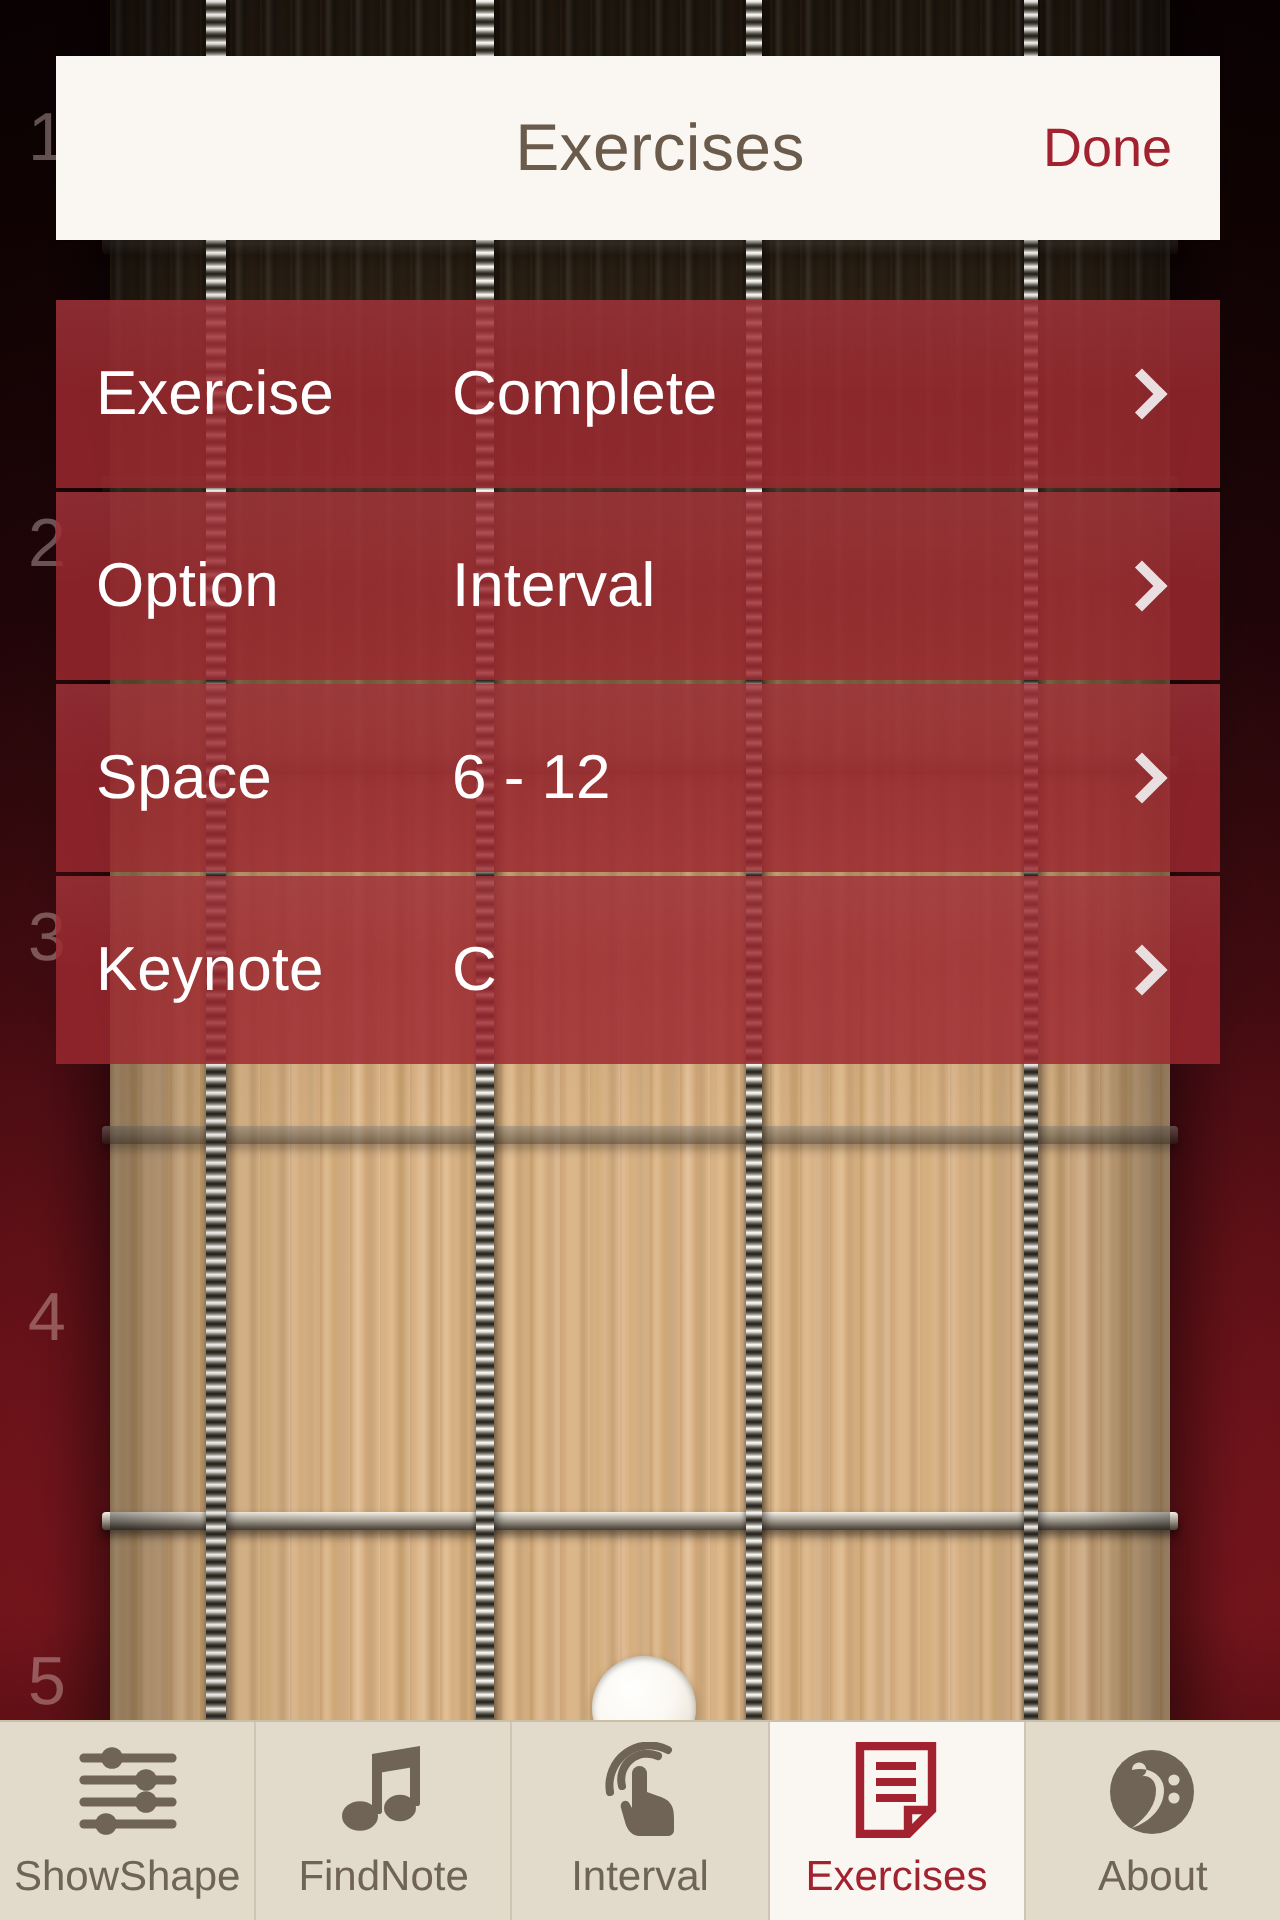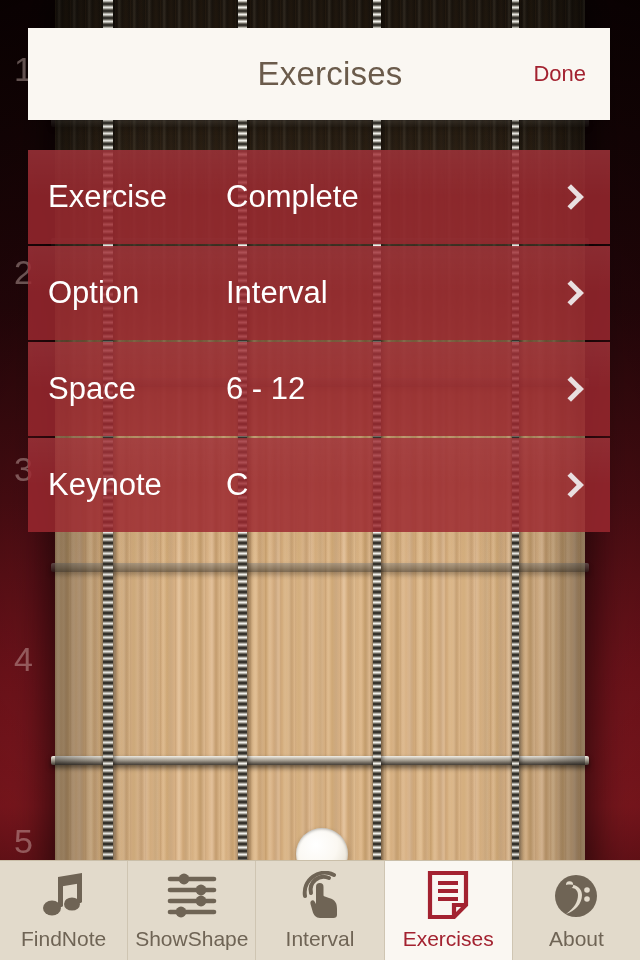--- a/index.html
+++ b/index.html
@@ -116,21 +116,21 @@
     display:flex; align-items:center;
     box-shadow:0 1px 0 rgba(0,0,0,.10);
   }
   .panel-title{
     position:absolute; left:0; right:0; text-align:center;
     font-size:33px; color:#6b5b4b; letter-spacing:.2px;
     padding-left:22px;
   }
   .done-btn{
     position:absolute; right:24px;
-    font-size:22px; color:#a32230; cursor:pointer;
+    font-size:27px; color:#a32230; cursor:pointer;
     background:none; border:none;
     font-family:"Liberation Sans","DejaVu Sans",sans-serif;
   }
 
   .rows{ margin-top:30px; }
   .row{
     position:relative; height:94px; width:582px;
     background:rgba(156,40,48,.84);
     display:flex; align-items:center;
     margin-bottom:2px;
@@ -246,55 +246,55 @@
         <span class="chev"></span>
       </div>
 
     </div>
   </div>
 
   <div class="tabbar">
 
     <div class="tab">
       <div class="tab-icon">
+        <svg width="52" height="46" viewBox="0 0 52 46" aria-hidden="true">
+          <g stroke="#6f6455" stroke-width="4.6" stroke-linecap="round">
+            <line x1="4" y1="6" x2="48" y2="6"></line>
+            <line x1="4" y1="17" x2="48" y2="17"></line>
+            <line x1="4" y1="28" x2="48" y2="28"></line>
+            <line x1="4" y1="39" x2="48" y2="39"></line>
+          </g>
+          <g fill="#6f6455">
+            <circle cx="18" cy="6" r="5.4"></circle>
+            <circle cx="35" cy="17" r="5.4"></circle>
+            <circle cx="35" cy="28" r="5.4"></circle>
+            <circle cx="15" cy="39" r="5.4"></circle>
+          </g>
+        </svg>
+      </div>
+      <div class="tab-label">ShowShape</div>
+    </div>
+
+    <div class="tab">
+      <div class="tab-icon">
         <svg width="48" height="46" viewBox="0 0 48 46" aria-hidden="true">
           <g fill="#6f6455">
             <rect x="18" y="4" width="5" height="30" rx="1.4"></rect>
             <rect x="37" y="2" width="5" height="28" rx="1.4"></rect>
             <path d="M18 4 L42 0 L42 10 L18 14 Z"></path>
             <ellipse cx="12" cy="35" rx="9" ry="7.4"></ellipse>
             <ellipse cx="32" cy="31" rx="8" ry="6.6"></ellipse>
           </g>
         </svg>
       </div>
       <div class="tab-label">FindNote</div>
     </div>
 
     <div class="tab">
       <div class="tab-icon">
-        <svg width="52" height="46" viewBox="0 0 52 46" aria-hidden="true">
-          <g stroke="#6f6455" stroke-width="4.6" stroke-linecap="round">
-            <line x1="4" y1="6" x2="48" y2="6"></line>
-            <line x1="4" y1="17" x2="48" y2="17"></line>
-            <line x1="4" y1="28" x2="48" y2="28"></line>
-            <line x1="4" y1="39" x2="48" y2="39"></line>
-          </g>
-          <g fill="#6f6455">
-            <circle cx="18" cy="6" r="5.4"></circle>
-            <circle cx="35" cy="17" r="5.4"></circle>
-            <circle cx="35" cy="28" r="5.4"></circle>
-            <circle cx="15" cy="39" r="5.4"></circle>
-          </g>
-        </svg>
-      </div>
-      <div class="tab-label">ShowShape</div>
-    </div>
-
-    <div class="tab">
-      <div class="tab-icon">
         <svg width="50" height="48" viewBox="0 0 50 48" aria-hidden="true">
           <g fill="none" stroke="#6f6455" stroke-linecap="round">
             <path d="M16 22 A13 13 0 0 1 34 7" stroke-width="4"></path>
             <path d="M10 25 A20 20 0 0 1 39 4" stroke-width="4"></path>
           </g>
           <g fill="#6f6455">
             <rect x="21" y="12" width="7.5" height="20" rx="3.7"></rect>
             <path d="M21 26 C21 22 27 22 28.5 25 L34 27 C41 29 42 33 42 38
                      L42 44 C42 46 40.5 47 38.5 47 L25 47 C21 47 18.5 44 17.5 40
                      L15.5 33 C14.6 30 18 28 19.6 30.5 L21 33 Z"></path>

